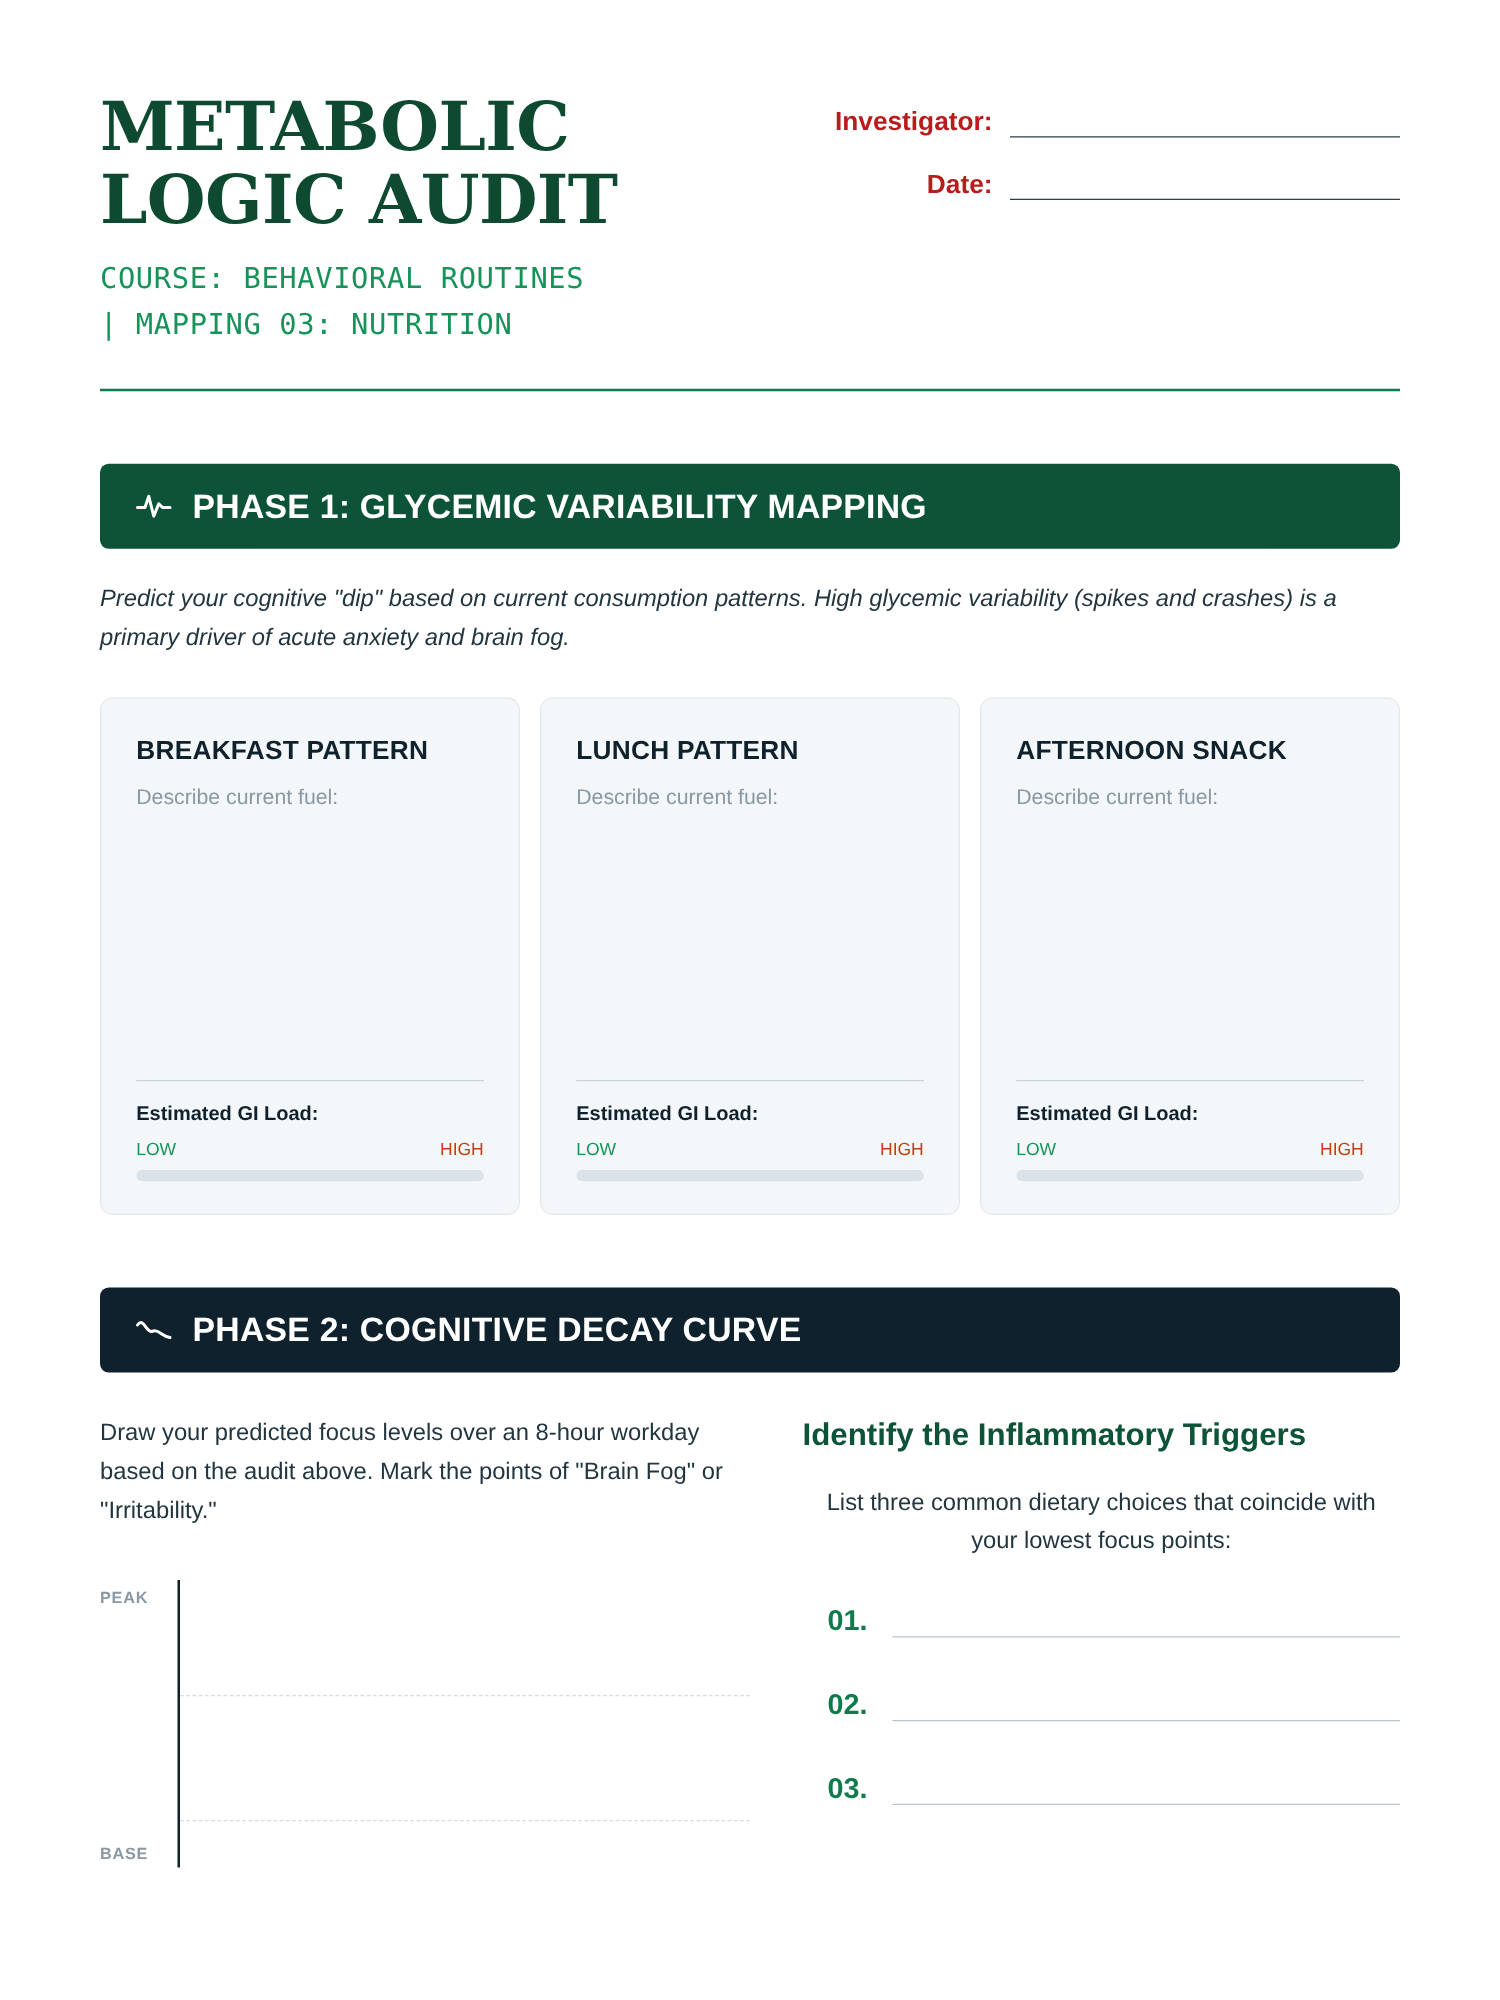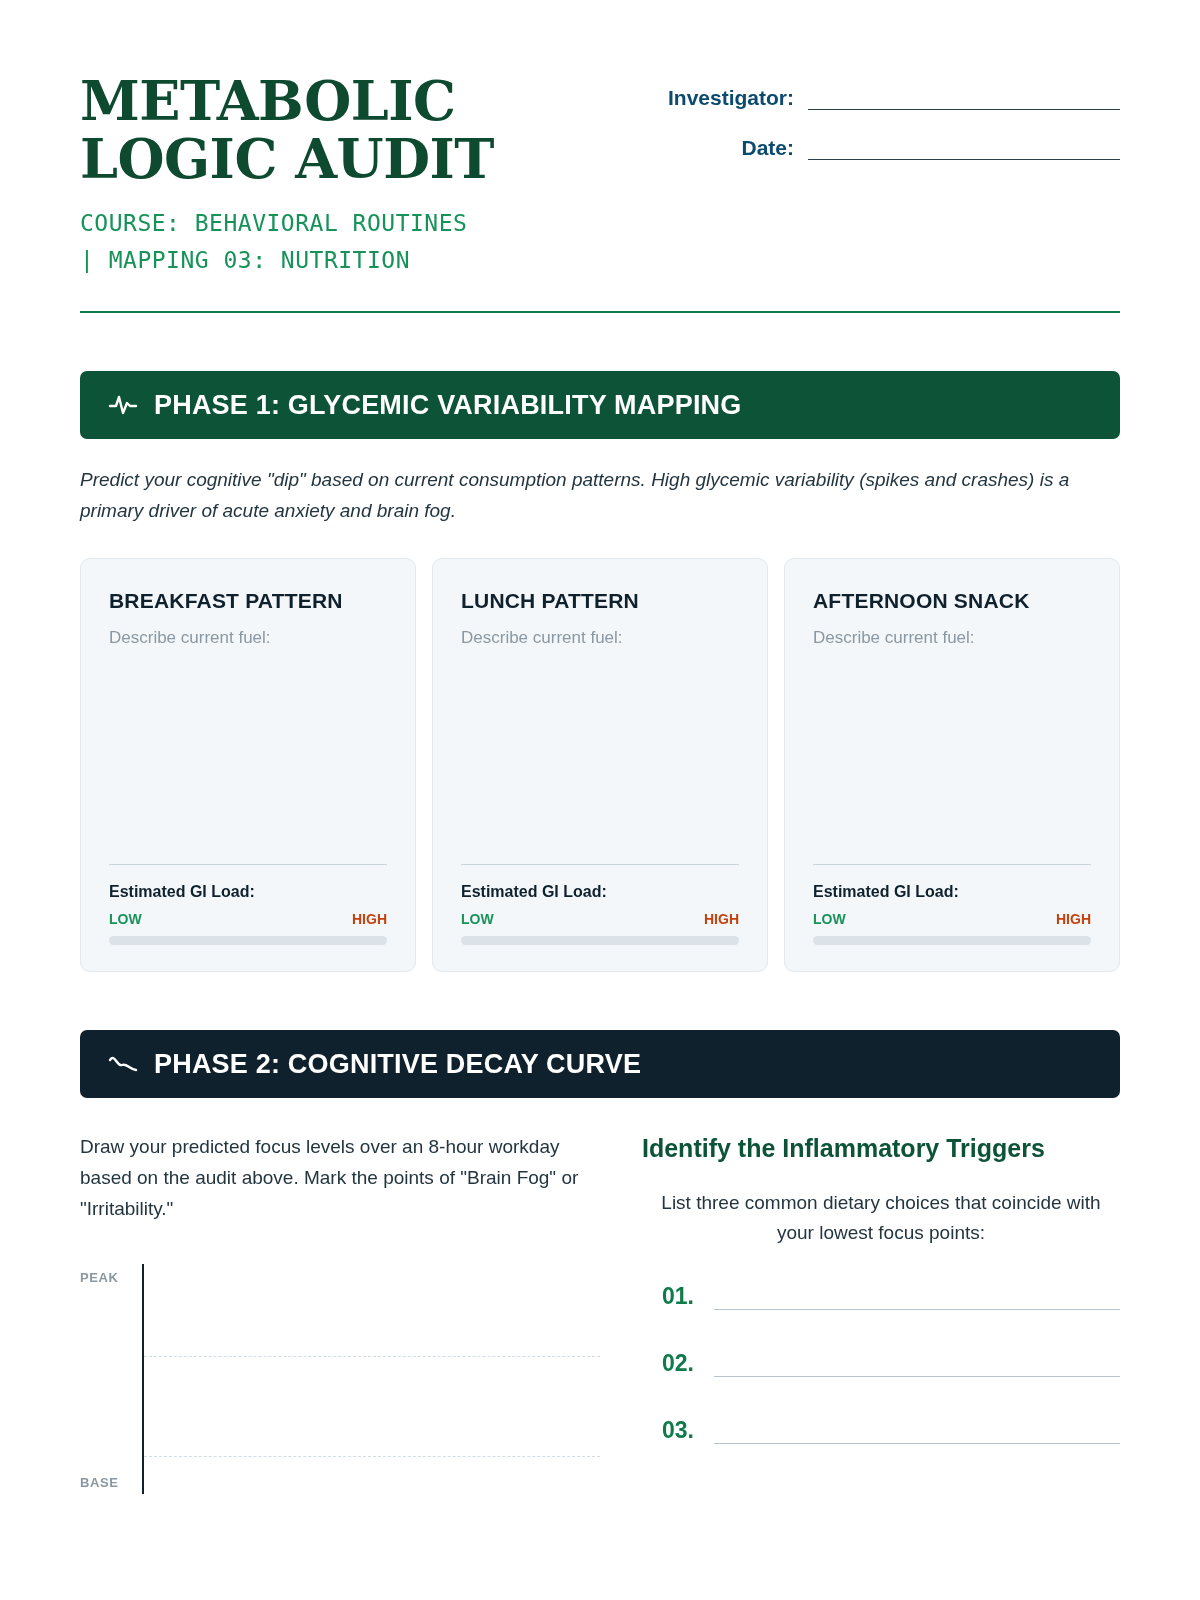--- a/index.html
+++ b/index.html
@@ -53,21 +53,21 @@
   .meta-row {
     display: flex;
     align-items: flex-end;
     justify-content: flex-end;
     gap: 14px;
     margin-bottom: 26px;
   }
   .meta-label {
     font-size: 21px;
     font-weight: bold;
-    color: #0c4a6e;
+    color: #b91c1c;
     white-space: nowrap;
   }
   .meta-line {
     width: 312px;
     border-bottom: 1.5px solid #2b3f4a;
     height: 22px;
   }
 
   .rule {
     margin-top: 34px;
@@ -140,21 +140,21 @@
   .gi-label {
     font-size: 16px;
     font-weight: bold;
     color: #10212e;
     margin-bottom: 10px;
   }
   .gi-scale {
     display: flex;
     justify-content: space-between;
     font-size: 14px;
-    font-weight: bold;
+    font-weight: normal;
     margin-bottom: 9px;
   }
   .gi-low { color: #17935a; }
   .gi-high { color: #c2410c; }
   .gi-bar {
     height: 9px;
     border-radius: 5px;
     background: #dbe3e8;
   }
 

